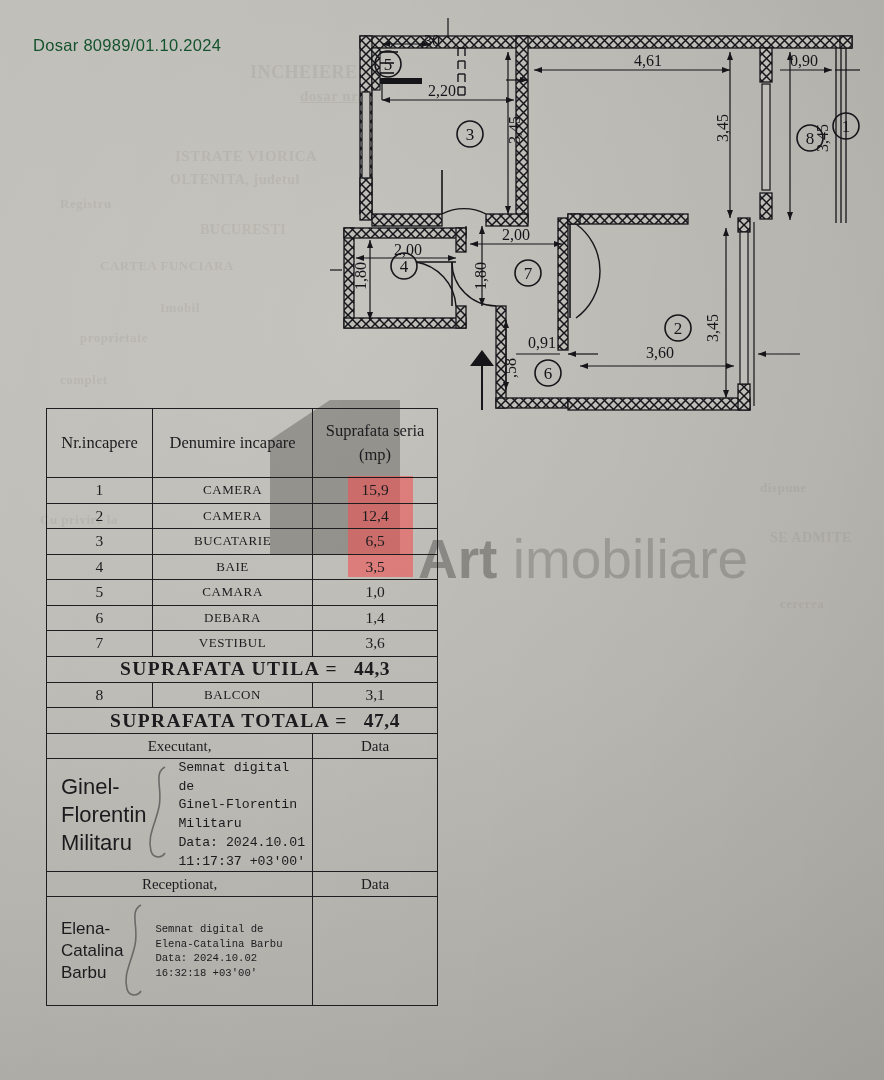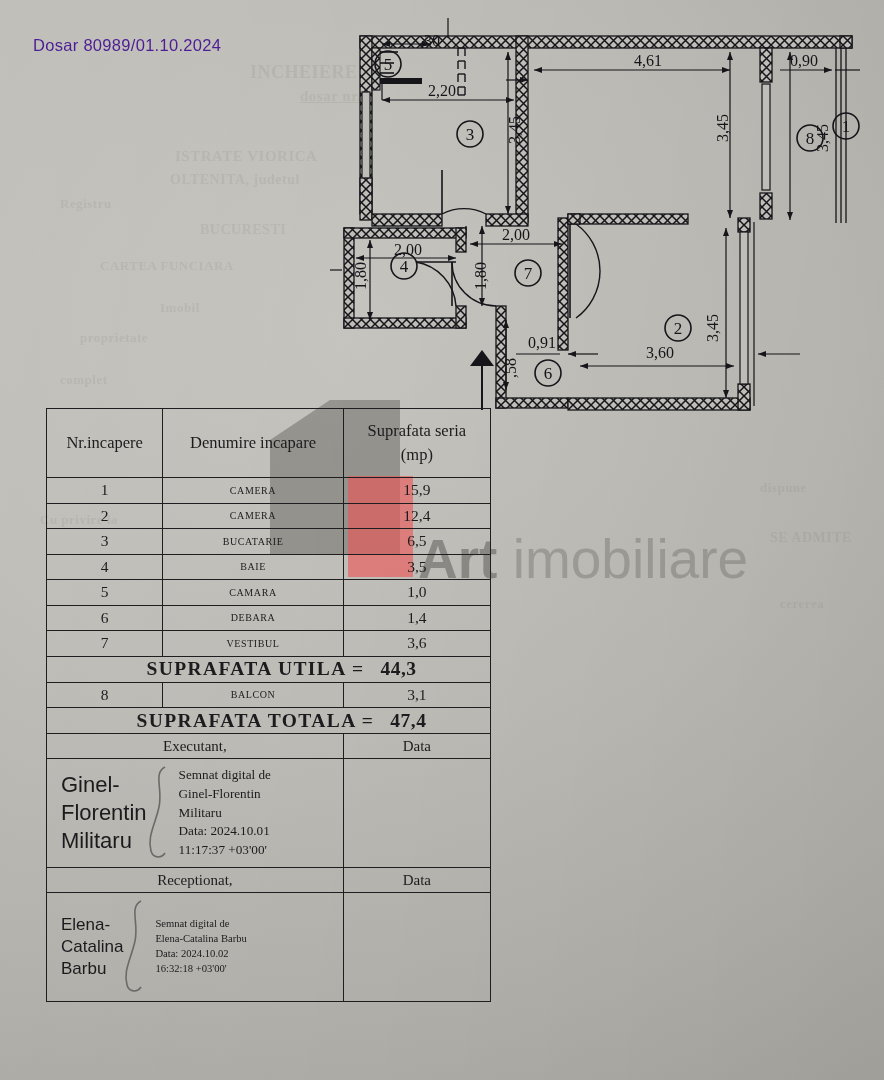--- a/index.html
+++ b/index.html
@@ -24,47 +24,47 @@
   .showthru{
     position:absolute;color:rgba(90,85,80,.10);
     font-family:"Liberation Serif",serif;font-weight:bold;
     letter-spacing:.5px;white-space:nowrap;user-select:none;
   }
 
   
   #dosar{
     position:absolute;left:33px;top:36px;
     font-family:"Liberation Sans",sans-serif;
-    font-size:16.5px;color:#4c1d95;letter-spacing:.3px;
+    font-size:16.5px;color:#14532d;letter-spacing:.3px;
   }
 
   
   #plan{position:absolute;left:330px;top:18px;width:554px;height:410px;}
   #plan svg{display:block;}
 
   
   #tbl-wrap{
     position:absolute;left:46px;top:408px;width:415px;
   }
   table.releveu{
-    border-collapse:collapse;width:445px;
+    border-collapse:collapse;width:392px;
     color:#1c1c1f;background:transparent;
   }
   table.releveu td,table.releveu th{
     border:1px solid #1e1e20;
     padding:0;text-align:center;vertical-align:middle;
     font-family:"Liberation Serif",serif;
     font-weight:normal;
   }
   th.hd{font-size:16.5px;height:68px;line-height:1.45;font-weight:normal;}
   td.c-nr{width:108px;}
   td.c-name{width:168px;}
   td.c-area{width:137px;}
   tr.room td{height:24.5px;font-size:15.5px;}
-  tr.room td.c-name{font-size:10px;letter-spacing:.6px;margin-left:26px;}
+  tr.room td.c-name{font-size:13px;letter-spacing:.6px;margin-left:26px;}
   tr.total td{
     height:25px;font-size:19.5px;font-weight:bold;letter-spacing:1.4px;padding-left:26px;
   }
   tr.total td span.val{letter-spacing:.5px;padding-left:16px;}
   td.sub-hd{font-size:15px;height:24px;}
   td.exec{
     font-size:14.5px;line-height:1.75;height:52px;padding:2px 2px;
   }
   td.data-val{font-size:15px;}
   td.sig{height:108px;padding:0;position:relative;margin-left:24px;}
@@ -75,21 +75,21 @@
   .sigbox{display:flex;align-items:center;height:100%;padding-left:14px;box-sizing:border-box;}
   .signame{
     font-family:"Liberation Sans",sans-serif;
     font-size:22px;line-height:1.28;color:#1b1b1e;text-align:left;
     white-space:pre-line;
   }
   .signame.sm{font-size:17px;line-height:1.3;}
   .sigswirl{width:30px;position:relative;align-self:stretch;}
   .sigswirl svg{position:absolute;left:-4px;top:4px;}
   .sigmeta{
-    font-family:Liberation Serif, serif;
+    font-family:Liberation Mono, monospace;
     font-size:13.2px;line-height:1.42;color:#1b1b1e;text-align:left;
     white-space:pre-line;margin-left:2px;
   }
   .sigmeta.sm{font-size:10.6px;line-height:1.4;}
 
   
   #wm{position:absolute;left:270px;top:400px;pointer-events:none;}
   #wm .wm-logo{
     position:absolute;left:0;top:0;
   }

